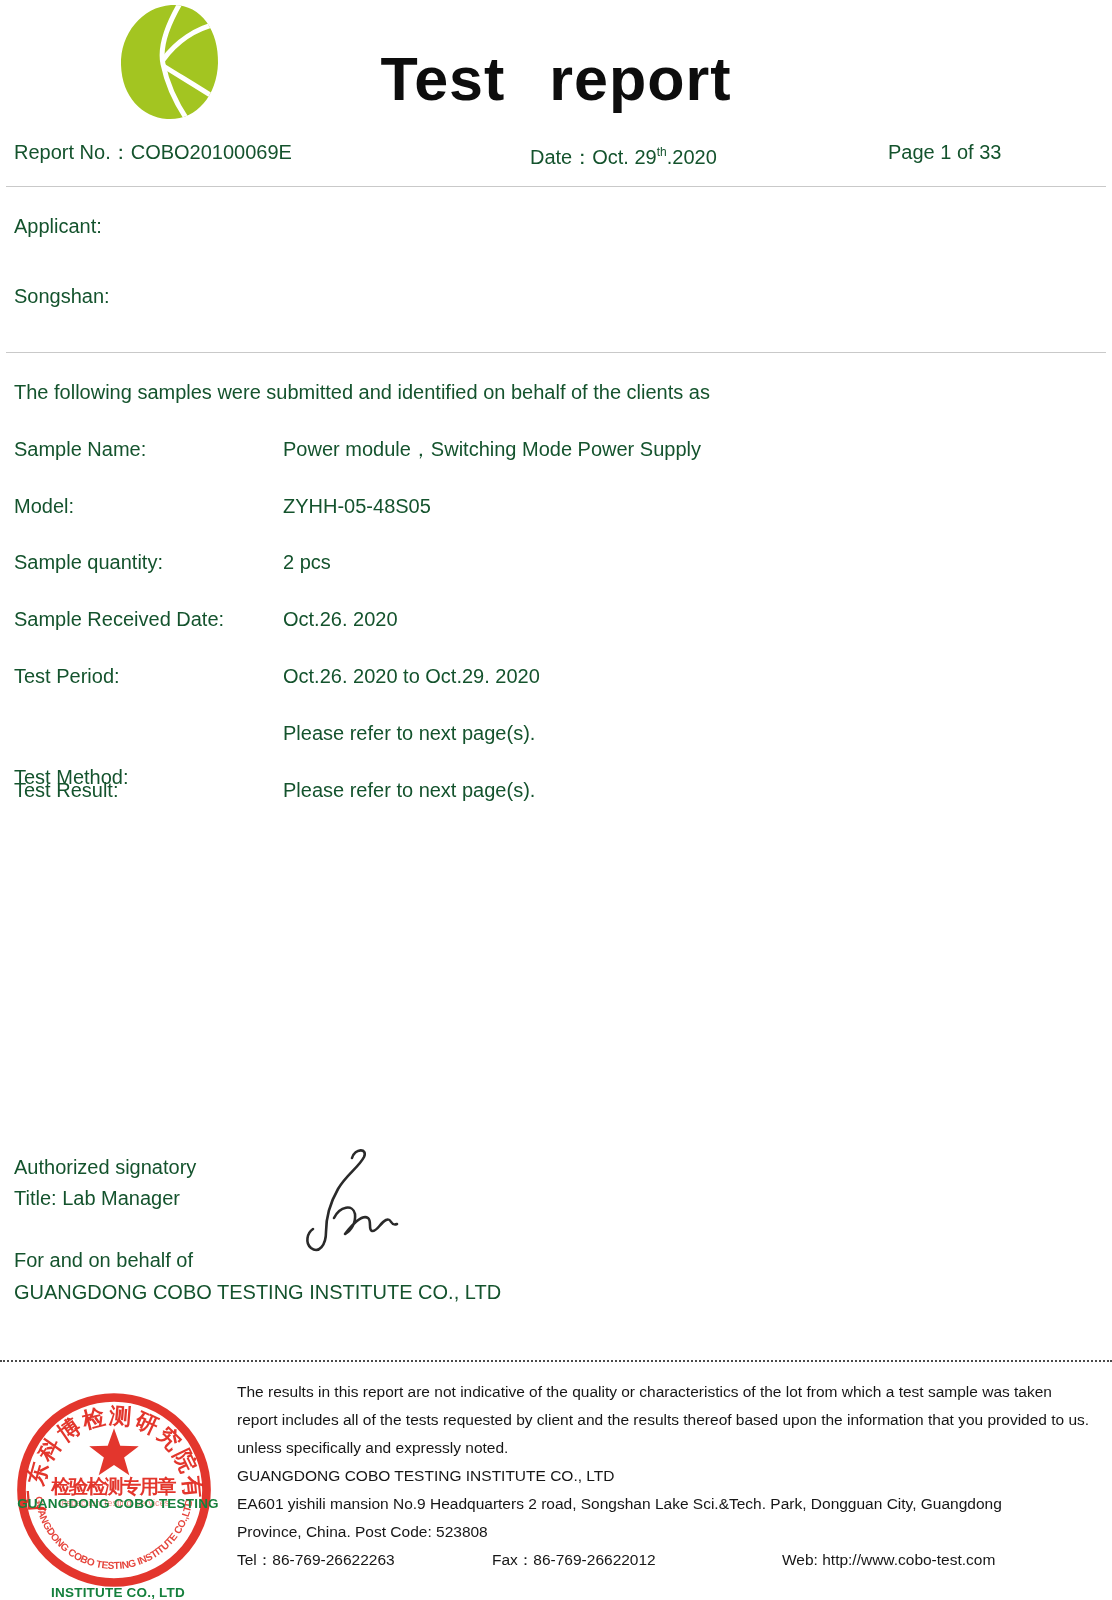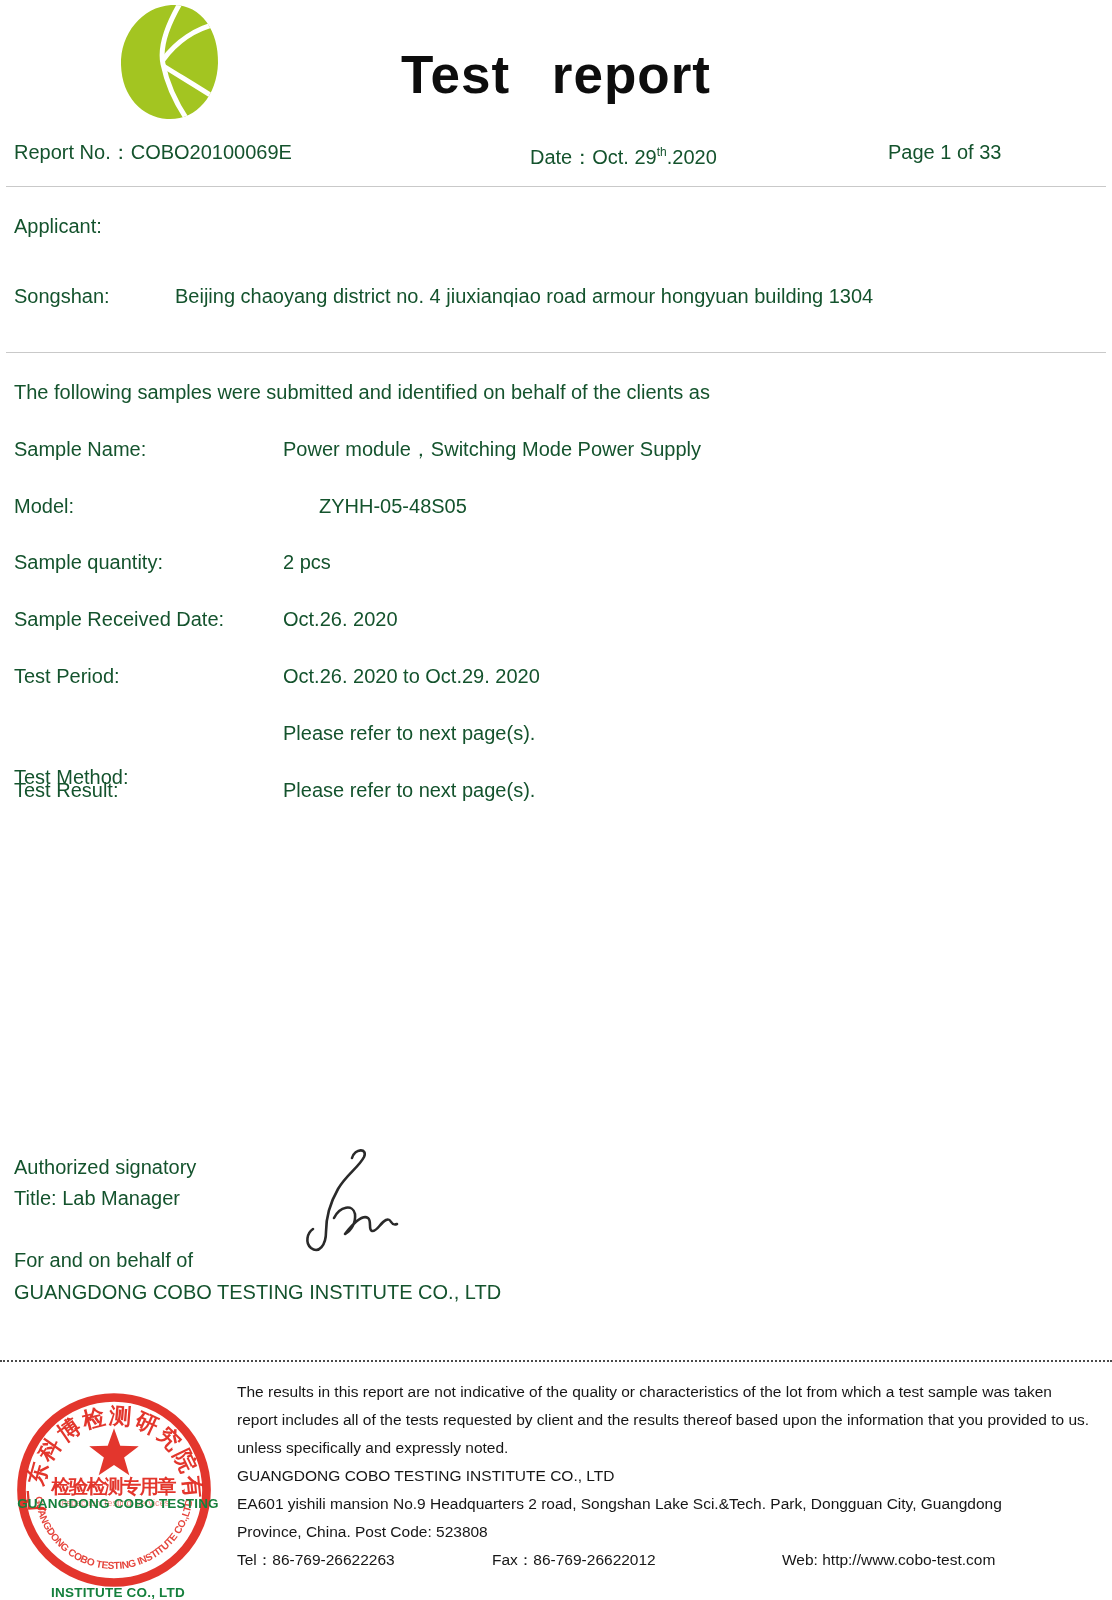--- a/index.html
+++ b/index.html
@@ -8,21 +8,21 @@
     width:1112px;height:1600px;
     background:#ffffff;
     font-family:"Liberation Sans", sans-serif;
     color:#151515;
     overflow:hidden;
   }
   .abs{position:absolute;}
   .body-text{font-size:20px;line-height:24px;color:#14532d;}
   .title{
     position:absolute;left:0;top:44px;width:1112px;
-    text-align:center;font-size:53px;font-weight:700;
+    text-align:center;font-size:61px;font-weight:700;
     word-spacing:26px;letter-spacing:1px;color:#0d0d0d;
   }
   .hline{position:absolute;left:6px;right:6px;height:0;border-top:1px solid #c9c9c9;}
   .dotted{position:absolute;left:0;width:1112px;height:0;border-top:2px dotted #4a4a4a;}
   .label-col{position:absolute;left:14px;}
   .value-col-a{position:absolute;left:175px;}
   .value-col-b{position:absolute;left:283px;}
   sup{font-size:12px;}
   .footer-block{
     position:absolute;left:237px;top:1378px;width:870px;
@@ -65,33 +65,32 @@
   <div class="abs body-text" style="left:530px;top:140px;">
     <span>Date：</span><span>Oct. 29</span><sup>th</sup><span>.2020</span>
   </div>
   <div class="abs body-text" style="left:888px;top:140px;">Page 1 of 33</div>
 
   <div class="hline" style="top:186px;"></div>
 
   <div class="label-col body-text" style="top:214px;">Applicant:</div>
 
   <div class="label-col body-text" style="top:284px;">Songshan:</div>
-  <div class="value-col-a body-text" style="top:284px;">Beijing chaoyang district no. 4 jiuxianqiao road armour hongyuan building 1304</div>
 
   <div class="hline" style="top:352px;"></div>
 
   <div class="label-col body-text" style="top:380px;">The following samples were submitted and identified on behalf of the clients as</div>
 
   <div>
     <div class="label-col body-text" style="top:437px;">Sample Name:</div>
     <div class="value-col-b body-text" style="top:437px;">Power module，Switching Mode Power Supply</div>
   </div>
   <div>
     <div class="label-col body-text" style="top:494px;">Model:</div>
-    <div class="value-col-b body-text" style="top:494px;margin-left:36px;">ZYHH-05-48S05</div>
+    <div class="value-col-b body-text" style="top:494px;">ZYHH-05-48S05</div>
   </div>
   <div>
     <div class="label-col body-text" style="top:550px;">Sample quantity:</div>
     <div class="value-col-b body-text" style="top:550px;">2 pcs</div>
   </div>
   <div>
     <div class="label-col body-text" style="top:607px;">Sample Received Date:</div>
     <div class="value-col-b body-text" style="top:607px;">Oct.26. 2020</div>
   </div>
   <div>

